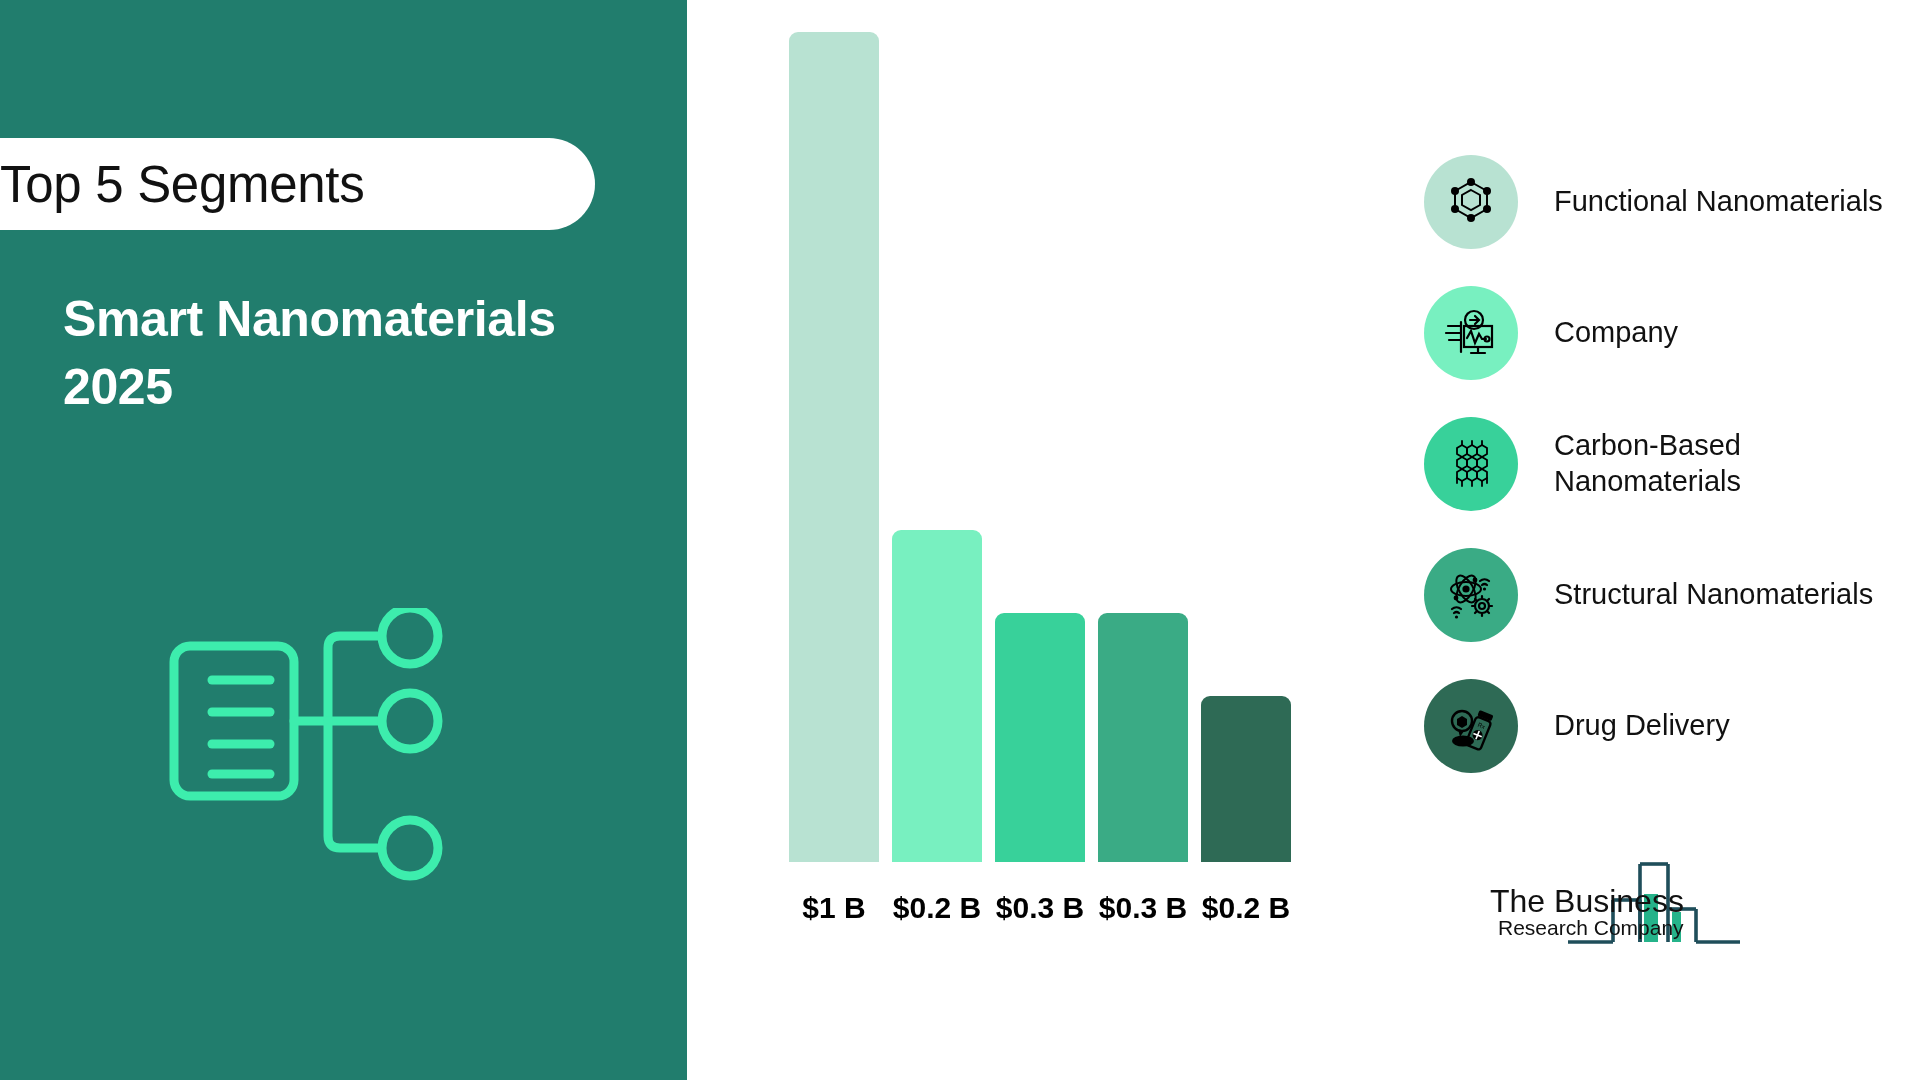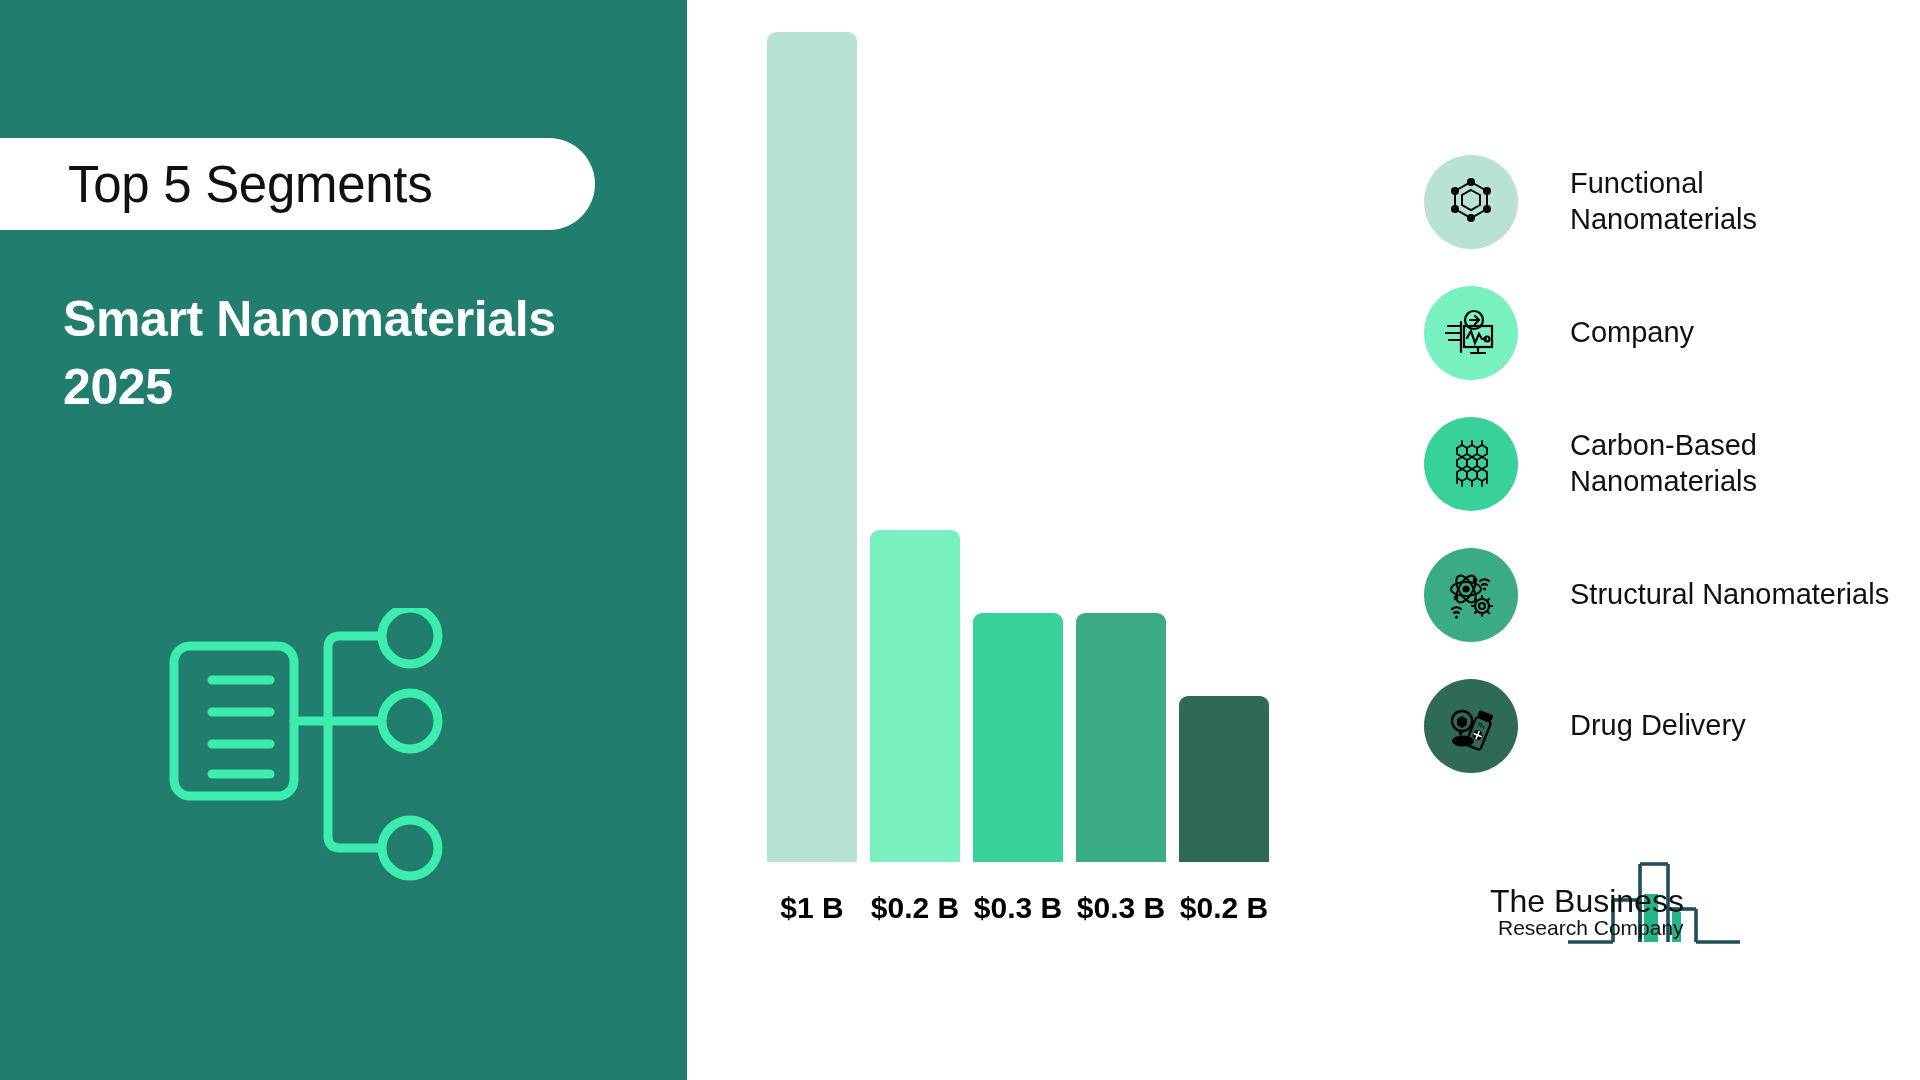--- a/index.html
+++ b/index.html
@@ -29,21 +29,20 @@
     left: 0;
     top: 138px;
     width: 595px;
     height: 92px;
     background: #ffffff;
     border-radius: 0 46px 46px 0;
     display: flex;
     align-items: center;
   }
   .title-pill-text {
-    margin-left: 68px;
     font-size: 51px;
     color: #111111;
     letter-spacing: -0.3px;
     white-space: nowrap;
   }
 
   .report-title {
     position: absolute;
     left: 63px;
     top: 285px;
@@ -59,21 +58,21 @@
     position: absolute;
     left: 168px;
     top: 608px;
     width: 325px;
     height: 280px;
   }
 
   
   .chart-area {
     position: absolute;
-    left: 687px;
+    left: 709px;
     top: 0;
     width: 1189px;
     height: 1080px;
     text-decoration: underline;
   }
   .bars {
     position: absolute;
     left: 80px;
     bottom: 218px;
     height: 830px;
@@ -124,21 +123,21 @@
   .legend-badge {
     width: 94px;
     height: 94px;
     min-width: 94px;
     border-radius: 50%;
     display: flex;
     align-items: center;
     justify-content: center;
   }
   .legend-label {
-    margin-left: 52px;
+    margin-left: 36px;
     font-size: 29px;
     color: #111111;
     line-height: 1.22;
   }
 
   
   .logo {
     position: absolute;
     left: 1468px;
     top: 850px;

